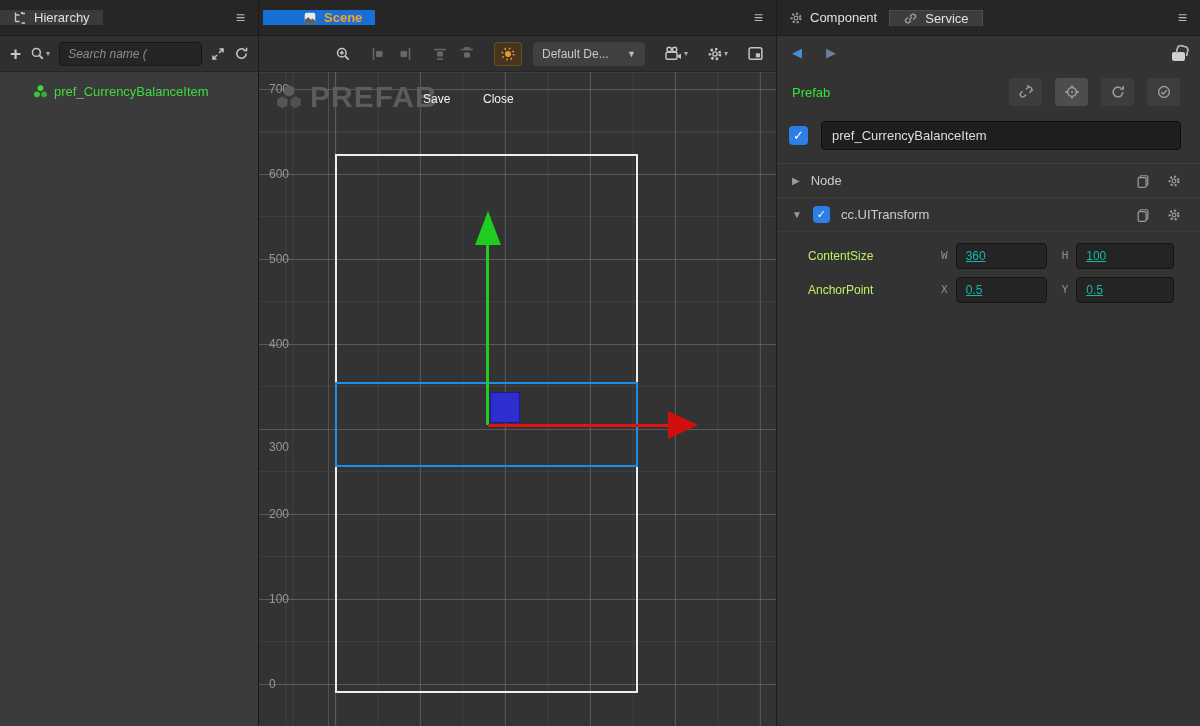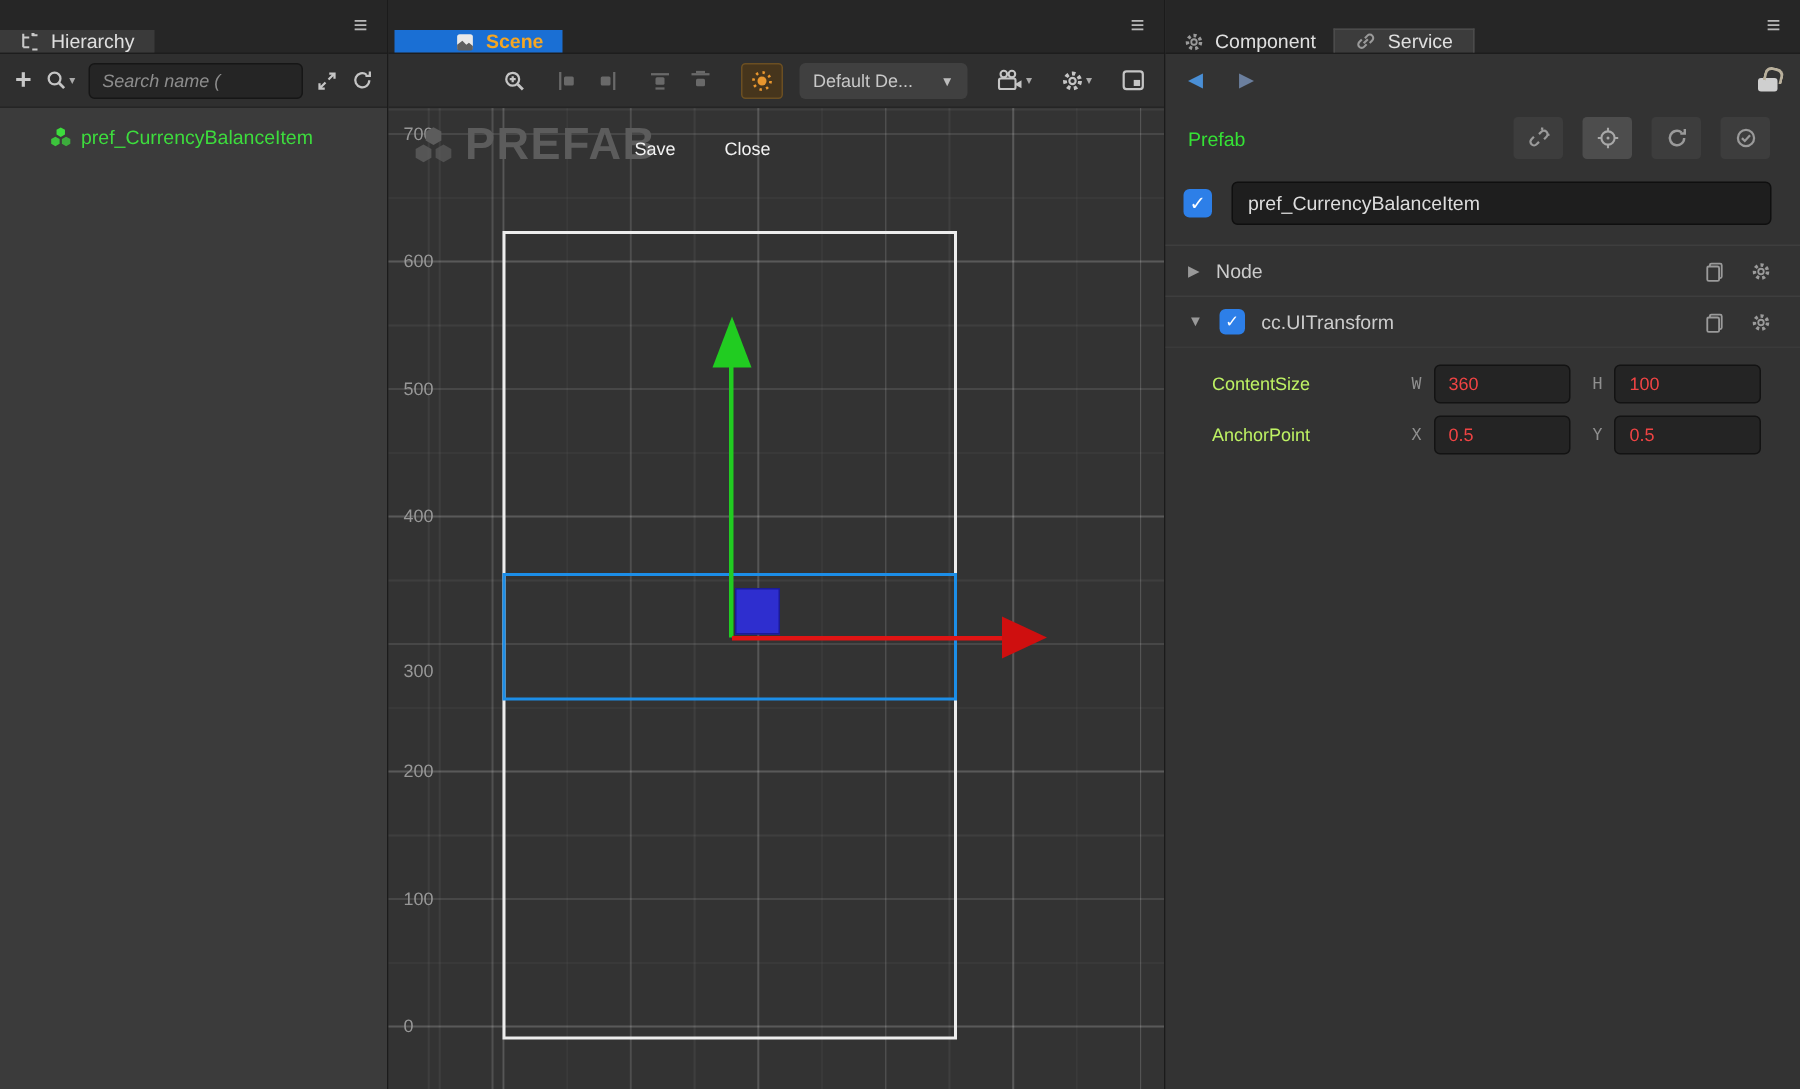--- a/index.html
+++ b/index.html
@@ -5,21 +5,21 @@
   * { box-sizing: border-box; margin: 0; padding: 0; }
   html,body { width:1200px; height:726px; overflow:hidden; }
   body { font-family:"Liberation Sans", sans-serif; background:#2b2b2b; color:#ccc; user-select:none; }
   .app { display:flex; width:1200px; height:726px; }
   .panel { display:flex; flex-direction:column; height:100%; }
   #hierarchy { width:258px; background:#3b3b3b; }
   #scene { width:519px; background:#333; border-left:1px solid #1b1b1b; border-right:1px solid #1b1b1b; }
   #inspector { flex:1; background:#333; }
 
   
-  .tabbar { flex:0 0 36px; height:36px; background:#262626; display:flex; align-items:flex-end; border-bottom:1px solid #1d1d1d; }
+  .tabbar { flex:0 0 36px; height:36px; background:#262626; display:flex; align-items:center; border-bottom:1px solid #1d1d1d; }
   .tab { display:flex; align-items:center; gap:7px; padding:0 13px; font-size:13px; color:#e0e0e0; }
   .tab-hier { background:#3a3a3a; }
   .tab-scene { margin-left:4px; background:#1a6fd4; color:#f5a623; font-weight:bold;padding-left:40px; }
   .tab-insp { padding:0 12px; }
   .tab-service { background:#3c3c3c; border-left:1px solid #4b4b4b; border-right:1px solid #4b4b4b; border-top:1px solid #4b4b4b; }
   .menu-btn { margin-left:auto; align-self:center; padding:0 13px; color:#b8b8b8; font-size:16px; line-height:1; cursor:pointer; }
 
   
   .toolbar { flex:0 0 36px; height:36px; background:#2f2f2f; display:flex; align-items:center; border-bottom:1px solid #252525; }
   .icon-btn { display:flex; align-items:center; justify-content:center; cursor:pointer; }
@@ -74,21 +74,21 @@
   .checkbox.sm { width:17px; height:17px; flex:0 0 17px; font-size:11px; }
   .name-input { flex:1; height:29px; background:#1e1e1e; border:1px solid #0f0f0f; border-radius:4px; color:#ddd; font-size:13px; padding:0 10px; outline:none; }
   .sec-header { height:34px; display:flex; align-items:center; gap:11px; padding:0 19px 0 15px; border-top:1px solid #3e3e3e; font-size:13px; color:#ccc; }
   .caret { color:#999; font-size:10px; cursor:pointer; }
   .hdr-icons { margin-left:auto; display:flex; gap:17px; }
   .comp-body { border-top:1px solid #3a3a3a; padding-top:9px; }
   .prop-row { display:flex; align-items:center; height:29px; margin-bottom:5px; padding-left:31px; }
   .prop-label { width:133px; font-size:12px; color:#bef264; }
   .prop-key { font-family:"DejaVu Sans Mono", monospace; font-size:11px; color:#8f8f8f; margin-right:8px; }
   .prop-key.second { margin-left:15px; }
-  .prop-input { width:91px; height:26px; background:#242424; border:1px solid #131313; border-radius:4px; color:#ef4444; font-size:12px; padding:0 9px; outline:none; }
+  .prop-input { width:91px; height:26px; background:#242424; border:1px solid #131313; border-radius:4px; color:#14b8a6; font-size:12px; padding:0 9px; outline:none;text-decoration:underline; }
   .prop-input.wide { width:98px; }
   .add-btn { display:block; margin:37px auto 0; width:146px; height:29px; background:#535353; border:none; border-radius:4px; color:#e8e8e8; font-size:13px; font-family:"Liberation Sans", sans-serif; cursor:pointer; }
 </style>
 </head>
 <body>
 
 <div class="app">
 
   <div class="panel" id="hierarchy">
     <div class="tabbar">

